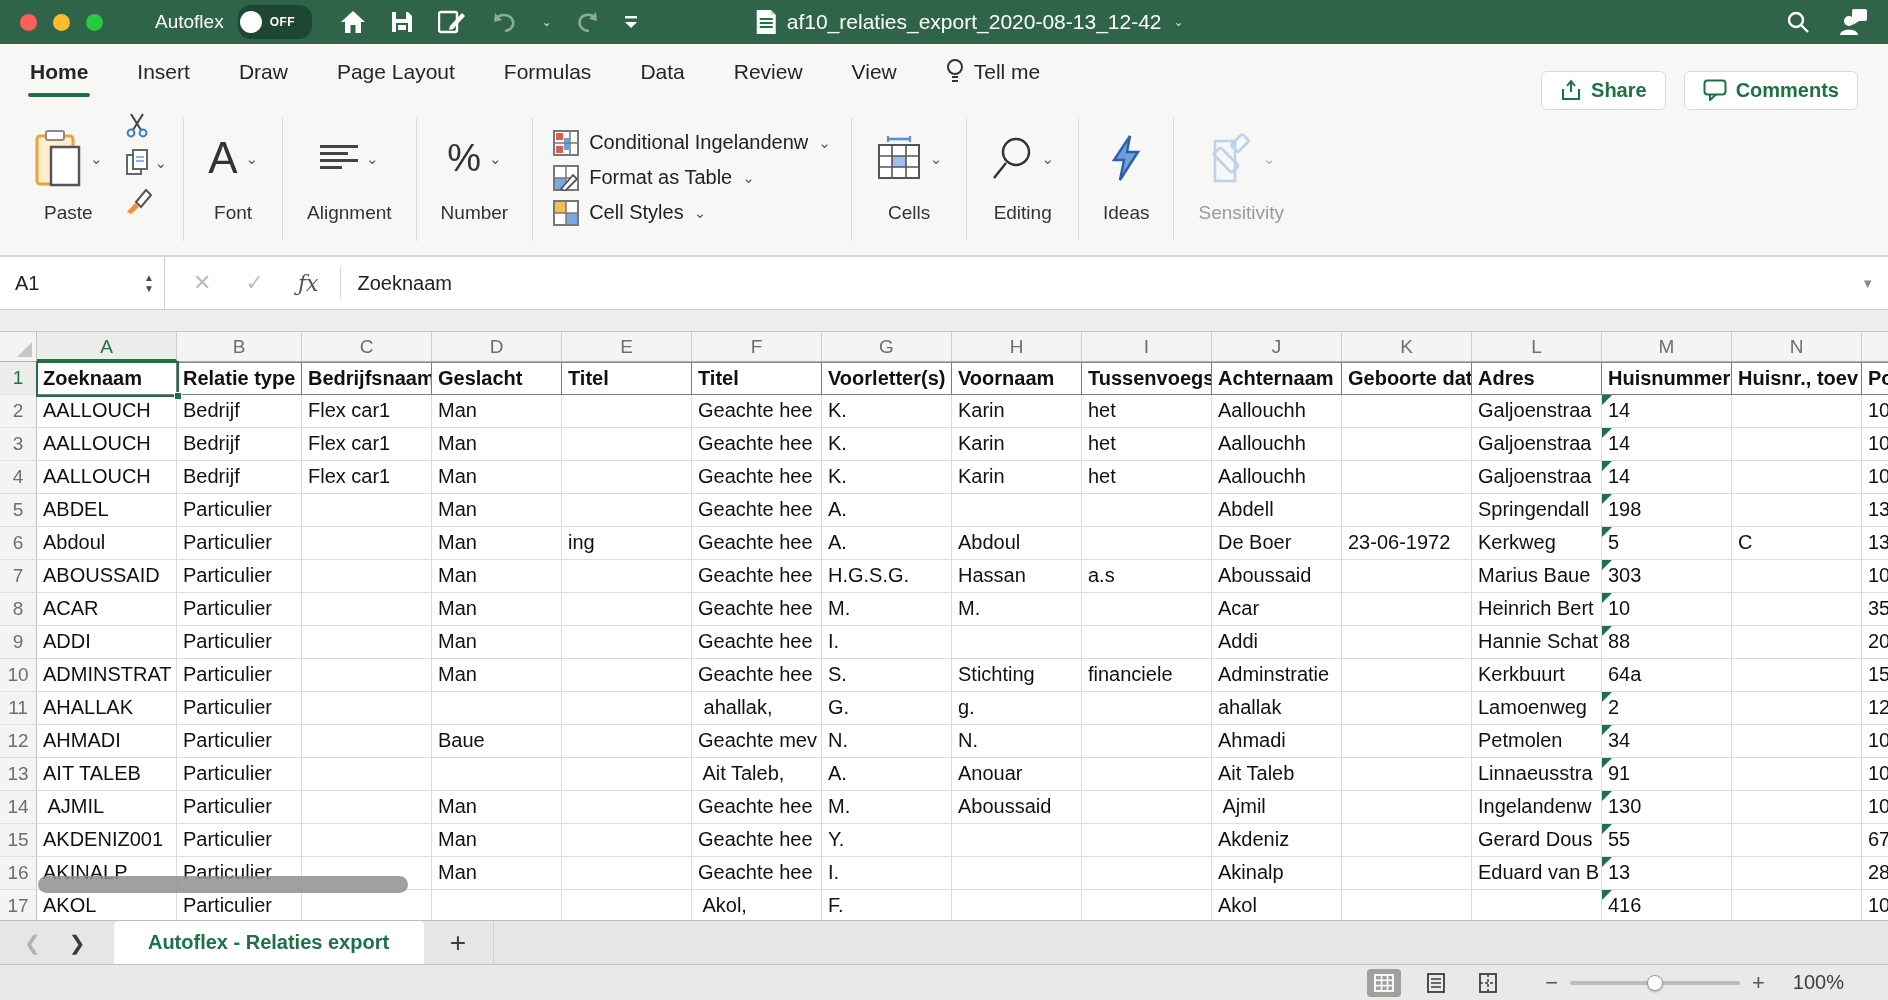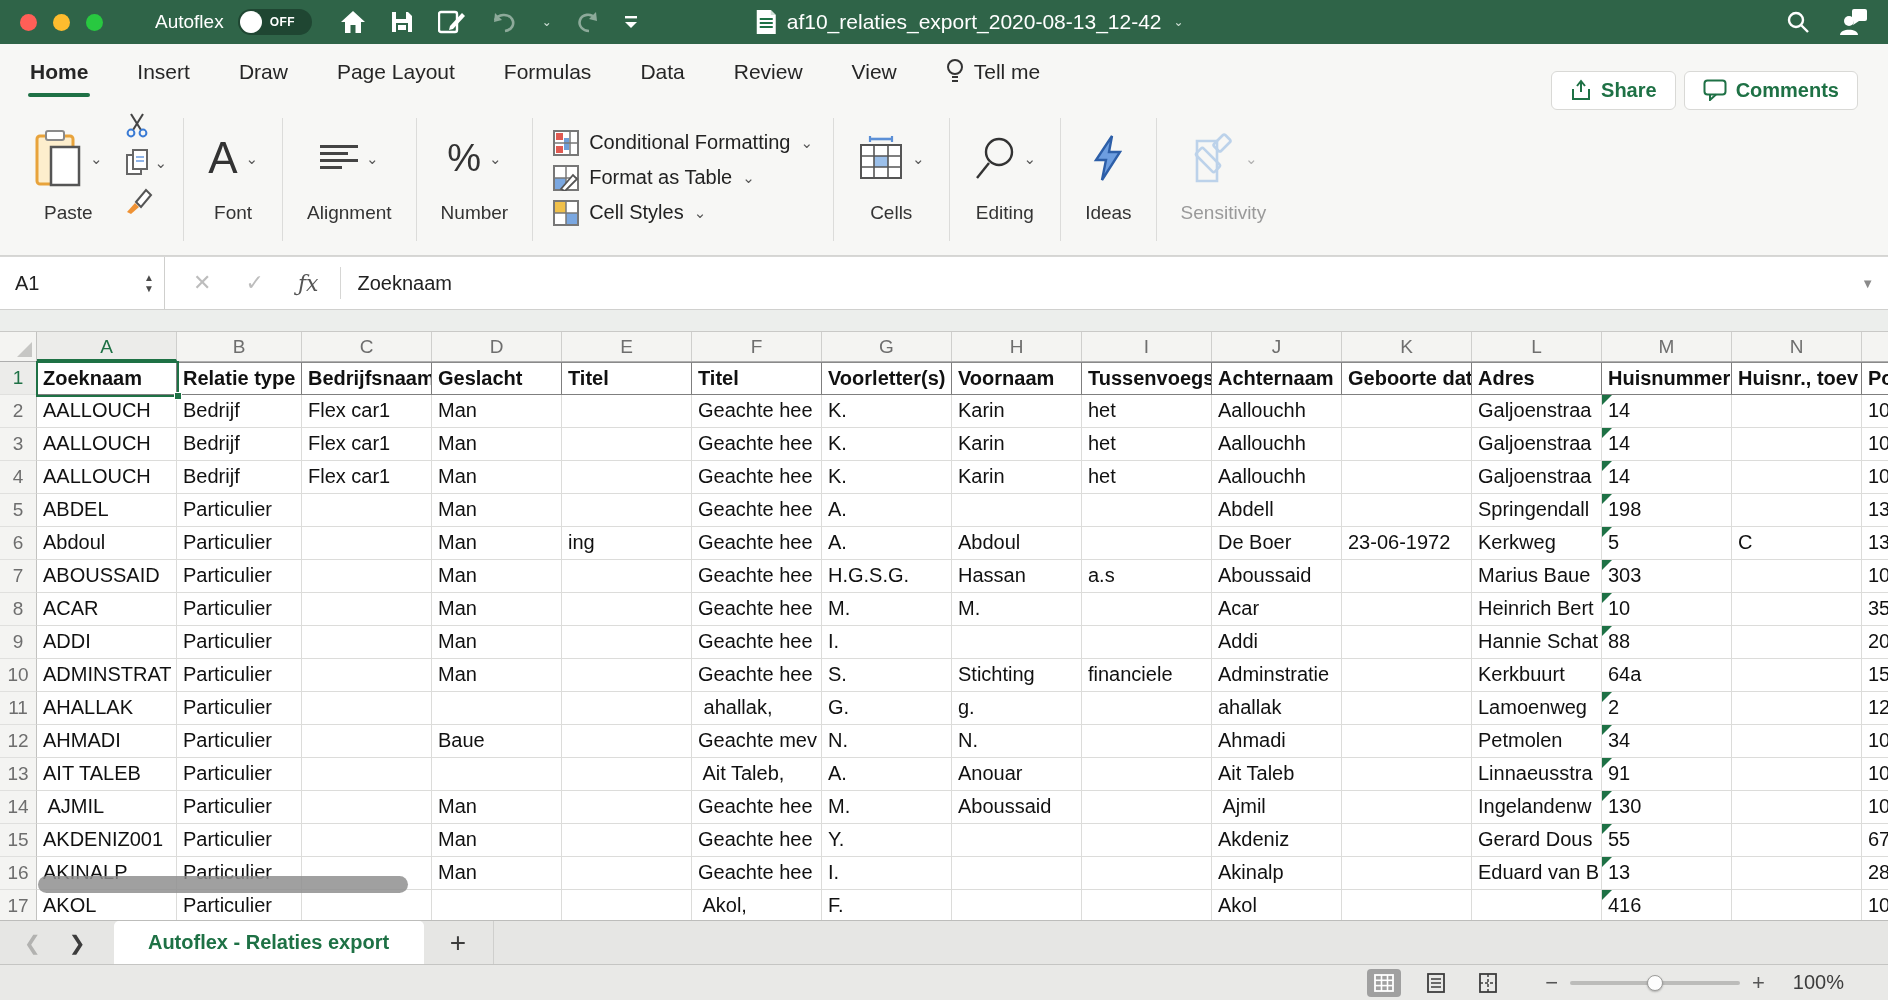--- a/index.html
+++ b/index.html
@@ -7,41 +7,41 @@
     font-family:"Liberation Sans", sans-serif; }
   #app { position:relative; width:1888px; height:1000px; }
 
   
   .titlebar { height:44px; background:#2f6448; display:flex; align-items:center;
     color:#fff; padding:0 20px; position:relative; }
   .lights { display:flex; gap:16px; margin-right:52px; }
   .light { width:17px; height:17px; border-radius:50%; }
   .l-red{background:#ff5f57;} .l-yellow{background:#febc2e;} .l-green{background:#28c840;}
   .autosave-label { font-size:19px; font-weight:500; margin-right:14px; }
-  .toggle { width:74px; height:26px; border-radius:13px; background:#1f4632;
+  .toggle { width:74px; height:34px; border-radius:13px; background:#1f4632;
     display:flex; align-items:center; padding:2px; }
   .knob { width:22px; height:22px; border-radius:50%; background:#fff; }
   .toggle-state { font-size:12px; font-weight:700; color:#fff; margin-left:8px; letter-spacing:.5px; }
   .tb-icons { display:flex; align-items:center; gap:24px; margin-left:28px; }
   .tb-ic { display:flex; align-items:center; }
   .faded { opacity:.45; }
   .tb-chev { font-size:12px; color:#cfe0d6; margin-left:2px; }
   .doc-group { position:absolute; left:50%; top:0; height:44px; transform:translateX(-44%);
     display:flex; align-items:center; gap:10px; }
   .filename { font-size:21px; font-weight:500; }
   .tb-right { margin-left:auto; display:flex; align-items:center; gap:28px; }
 
   
   .tabsrow { height:56px; background:#f7f7f5; display:flex; align-items:center; padding:0 30px; }
   .tab { font-size:21px; color:#262626; margin-right:49px; position:relative; white-space:nowrap; }
   .tab.active { font-weight:700; }
   .tab.active::after { content:""; position:absolute; left:-2px; right:-2px; bottom:-13px;
     height:4px; border-radius:2px; background:#1e7145; }
   .tellme { display:flex; align-items:center; gap:10px; margin-right:0; }
-  .tabs-actions { margin-left:auto; display:flex; gap:8px;margin-top:36px; }
+  .tabs-actions { margin-left:auto; display:flex; gap:18px;margin-top:36px; }
   .act-btn { display:flex; align-items:center; gap:9px; background:#fff; border:1px solid #d9d9d6;
     border-radius:6px; padding:7px 18px; font-size:20px; font-weight:600; color:#1e7145; }
 
   
   .ribbon { height:156px; background:#f7f7f5; border-bottom:1px solid #d5d5d3;
     display:flex; align-items:stretch; padding:8px 0 0 26px; }
   .rdiv { width:1px; background:#dcdcda; margin:10px 16px 14px 16px; }
   .bigbtn { display:flex; flex-direction:column; align-items:center; justify-content:space-between;
     height:128px; padding:6px 8px 12px 8px; }
   .icon-row { display:flex; align-items:center; gap:8px; flex:1; }
@@ -318,21 +318,21 @@
     <div class="cf-group">
       <span class="cf-row">
         <svg width="26" height="26" viewBox="0 0 26 26">
             <rect x="1" y="1" width="24" height="24" fill="#fff" stroke="#777" stroke-width="2"></rect>
             <rect x="3" y="3" width="7" height="7" fill="#e05a52"></rect>
             <rect x="3" y="16" width="7" height="7" fill="#e05a52"></rect>
             <rect x="11" y="8" width="5" height="12" fill="#6f9fd8"></rect>
             <line x1="17" y1="1" x2="17" y2="25" stroke="#777" stroke-width="1.5"></line>
             <line x1="1" y1="13" x2="25" y2="13" stroke="#777" stroke-width="1.5"></line>
           </svg>
-        <span>Conditional Formatting</span>
+        <span>Conditional Ingelandenw</span>
         <span class="chev">⌄</span>
       </span>
       <span class="cf-row">
         <svg width="26" height="26" viewBox="0 0 26 26">
             <rect x="1" y="1" width="24" height="24" fill="#fff" stroke="#777" stroke-width="2"></rect>
             <rect x="2" y="13" width="11" height="11" fill="#7aa7e0"></rect>
             <line x1="13" y1="1" x2="13" y2="25" stroke="#777" stroke-width="1.5"></line>
             <line x1="1" y1="13" x2="25" y2="13" stroke="#777" stroke-width="1.5"></line>
             <path d="M8 24 L20 10 L24 14 L12 26 Z" fill="#fff" stroke="#555" stroke-width="1.8"></path>
           </svg>

